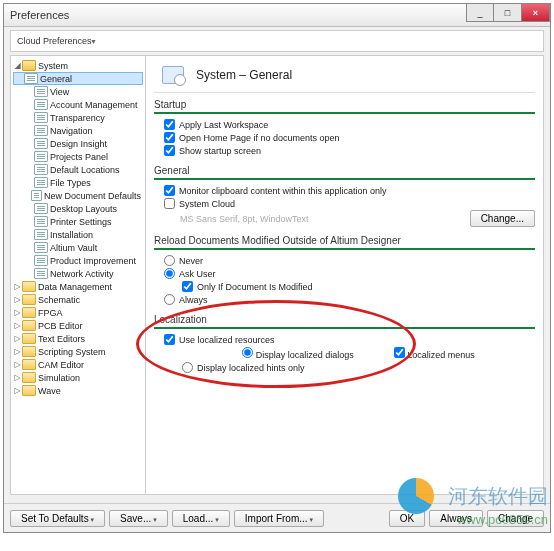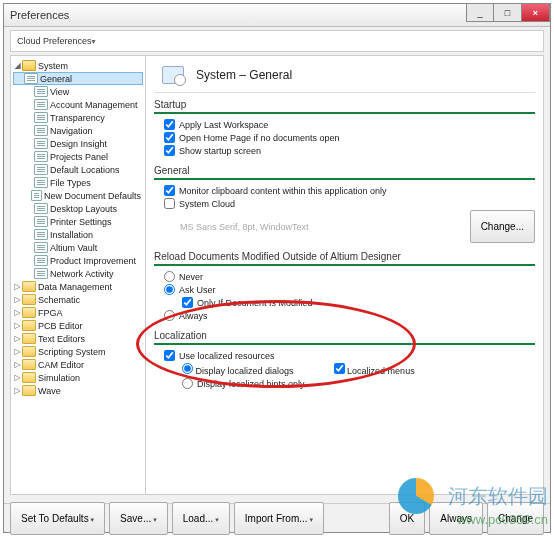--- a/index.html
+++ b/index.html
@@ -32,30 +32,30 @@
 .mhdr .hicon::after { content:''; position:absolute; right:-3px; bottom:-3px; width:10px; height:10px; background:#fff; border:1px solid #999; border-radius:50%; }
 .mhdr .htxt { font-size: 12px; color: #222; }
 .group { margin-bottom: 8px; }
 .gtitle { font-size: 10px; color: #333; border-bottom: 2px solid #15803d; padding-bottom: 2px; margin-bottom: 4px; }
 .row { display: flex; align-items: center; gap: 4px; padding: 1px 0 1px 10px; }
 .row input[type=checkbox], .row input[type=radio] { width: 11px; height: 11px; }
 .row .lbl { font-size: 9px; color: #222; }
 .indent { padding-left: 28px; }
 .fontrow { display: flex; align-items: center; justify-content: space-between; padding-left: 26px; }
 .fontsample { font-size: 9px; color: #aaa; }
-.btn { background: linear-gradient(#fdfdfd,#e6e6e6); border: 1px solid #aaa; border-radius: 2px; padding: 10px 10px; font-size: 10px; cursor: default; }
+.btn { background: linear-gradient(#fdfdfd,#e6e6e6); border: 1px solid #aaa; border-radius: 2px; padding: 2px 10px; font-size: 10px; cursor: default; }
 .oval { position: absolute; left: 132px; top: 296px; width: 280px; height: 88px; border: 3px solid #d62020; border-radius: 50%; pointer-events: none; }
 .footer { height: 29px; display: flex; align-items: center; padding: 0 6px; gap: 4px; border-top: 1px solid #ccc; position: absolute; bottom: 0; left: 0; right: 0; background: #f0f0f0; }
 .footer .spacer { flex: 1; }
 .footer .btn.split::after { content: ' ▾'; font-size: 7px; color: #555; }
 .watermark { position: absolute; right: 6px; bottom: 24px; text-align: right; pointer-events: none; }
 .watermark .wicon { width: 36px; height: 36px; display: inline-block; border-radius: 50%; background: conic-gradient(#f7a823 0 120deg,#2a9fd6 120deg 360deg); opacity: 0.9; vertical-align: middle; }
 .watermark .wtxt { font-size: 20px; color: rgba(30,120,180,0.55); font-family: "SimHei","Microsoft YaHei",sans-serif; vertical-align: middle; margin-left: 11px; }
 .watermark .wurl { font-size: 13px; color: rgba(60,150,80,0.7); display: block; margin-top: -2px; }
-.locrow { display: flex; gap: 40px; }
+.locrow { display: flex; gap: 40px; justify-content: center; }
 </style>
 </head>
 <body>
 
 <div class="window">
   <div class="titlebar">
     <span class="title">Preferences</span>
     <div class="winbtns">
       <div class="winbtn min">_</div>
       <div class="winbtn max">□</div>

